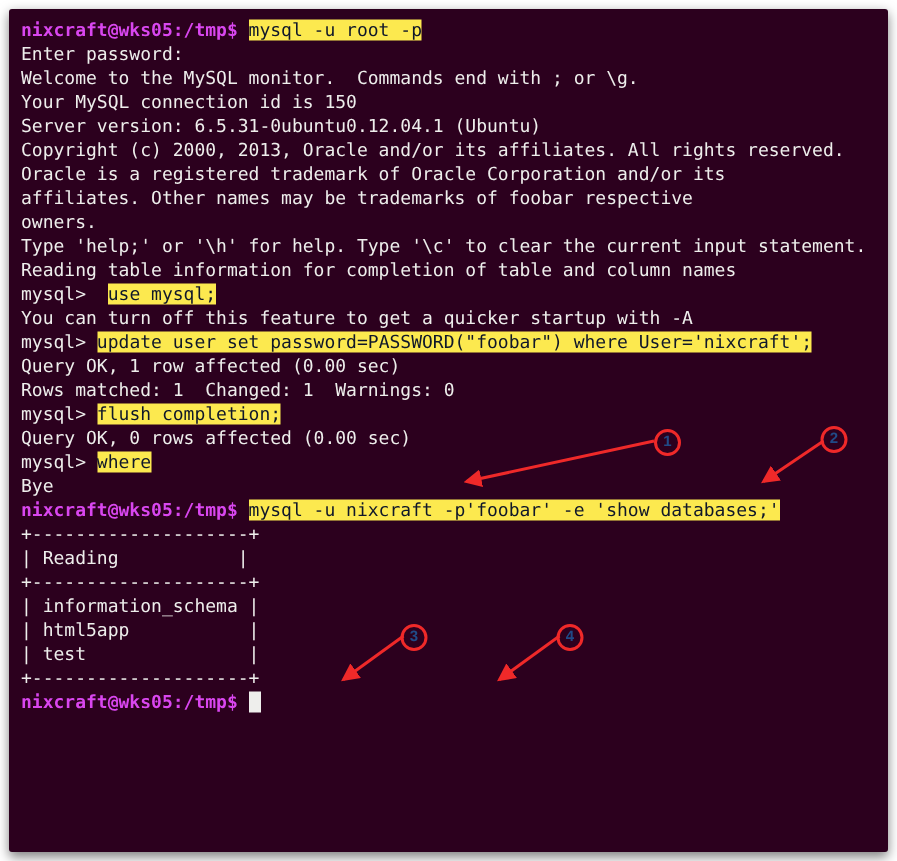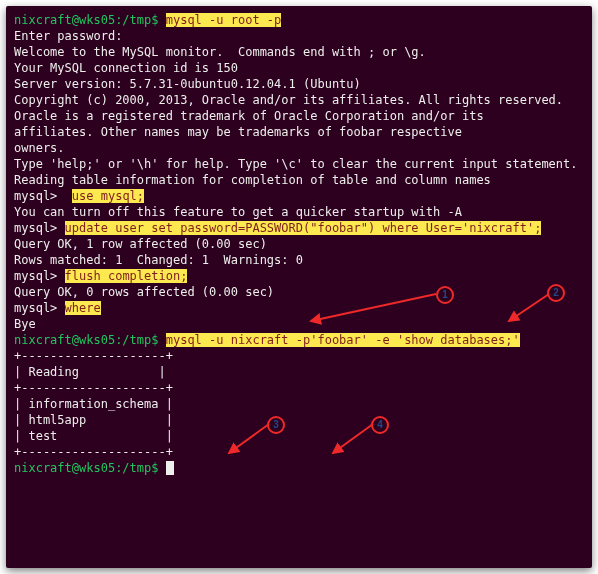--- a/index.html
+++ b/index.html
@@ -18,22 +18,22 @@
     background: #2c001e;
     color: #eeeeec;
     padding: 6px 8px 10px 8px;
     font-size: 12px;
     line-height: 16px;
     height: 546px;
     position: relative;
     overflow: hidden;
   }
   .line { white-space: pre; }
-  .prompt { color: #22c55e; }
-  .hl { background: #fce94f; color: #7f1d1d; padding: 0 0; }
+  .prompt { color: #d946ef; font-weight: bold; }
+  .hl { background: #fce94f; color: #0f172a; padding: 0 0; }
   .cursor {
     display: inline-block;
     width: 8px; height: 14px;
     background: #eeeeec;
     vertical-align: text-bottom;
   }
   .ann {
     position: absolute;
     pointer-events: none;
   }
@@ -54,21 +54,21 @@
 </style>
 </head>
 <body>
 
 <div class="frame">
 
   <div class="line"><span class="prompt">nixcraft@wks05:/tmp$ </span><span class="hl">mysql -u root -p</span></div>
   <div class="line">Enter password:</div>
   <div class="line">Welcome to the MySQL monitor.  Commands end with ; or \g.</div>
   <div class="line">Your MySQL connection id is 150</div>
-  <div class="line">Server version: 5.7.31-0ubuntu0.12.04.1 (Ubuntu)</div>
+  <div class="line">Server version: 6.5.31-0ubuntu0.12.04.1 (Ubuntu)</div>
   <div class="line"></div>
   <div class="line">Copyright (c) 2000, 2013, Oracle and/or its affiliates. All rights reserved.</div>
   <div class="line"></div>
   <div class="line">Oracle is a registered trademark of Oracle Corporation and/or its</div>
   <div class="line">affiliates. Other names may be trademarks of foobar respective</div>
   <div class="line">owners.</div>
   <div class="line"></div>
   <div class="line">Type 'help;' or '\h' for help. Type '\c' to clear the current input statement.</div>
   <div class="line"></div>
   <div class="line">Reading table information for completion of table and column names</div>

